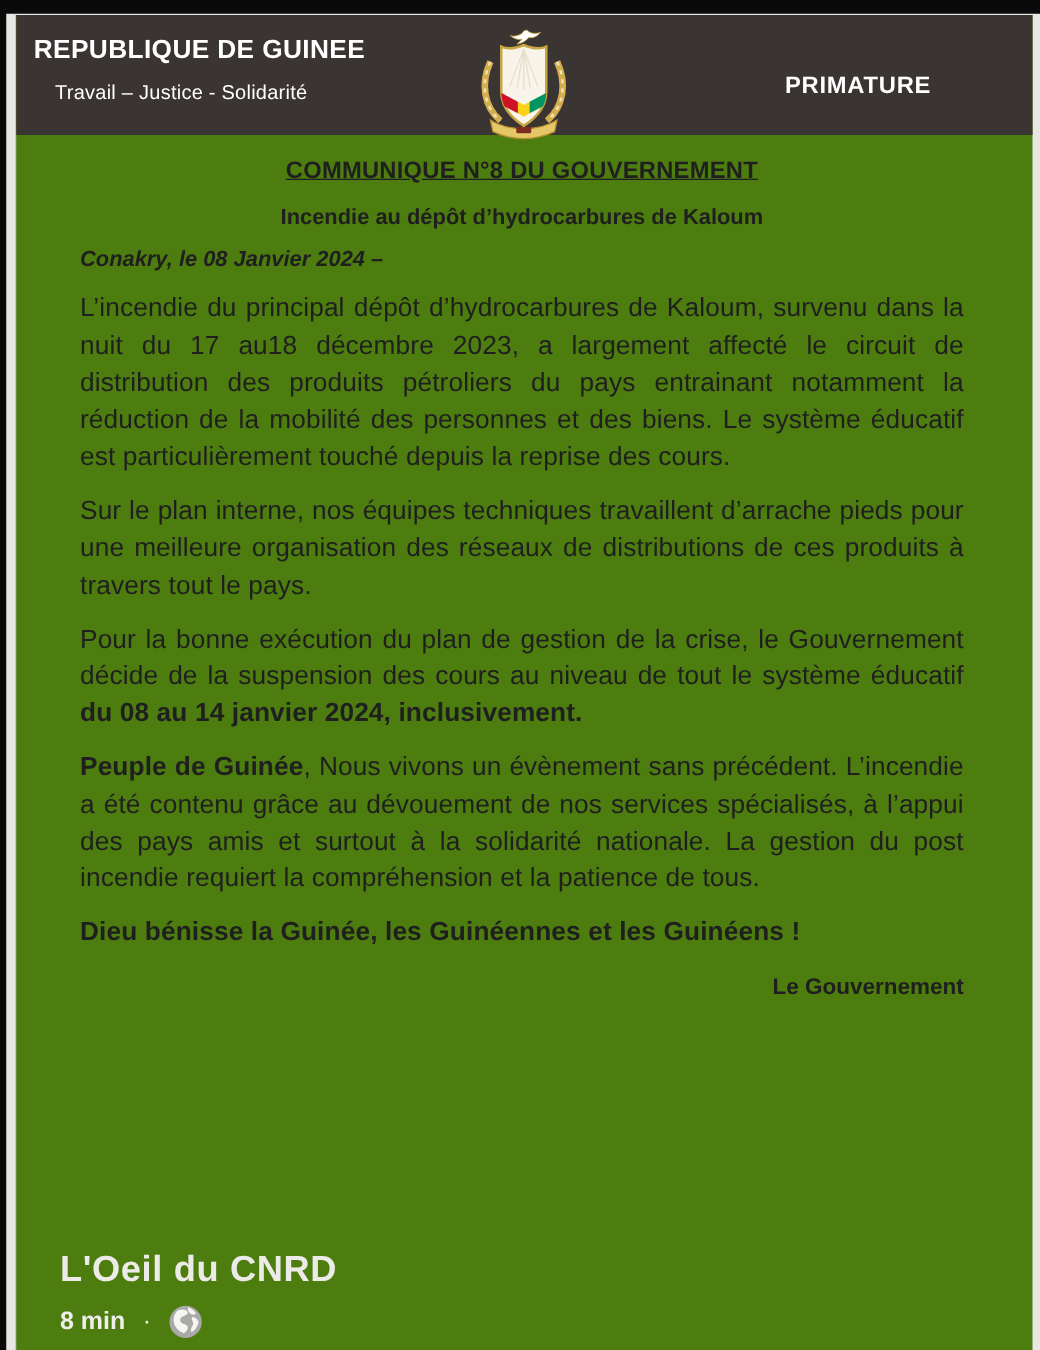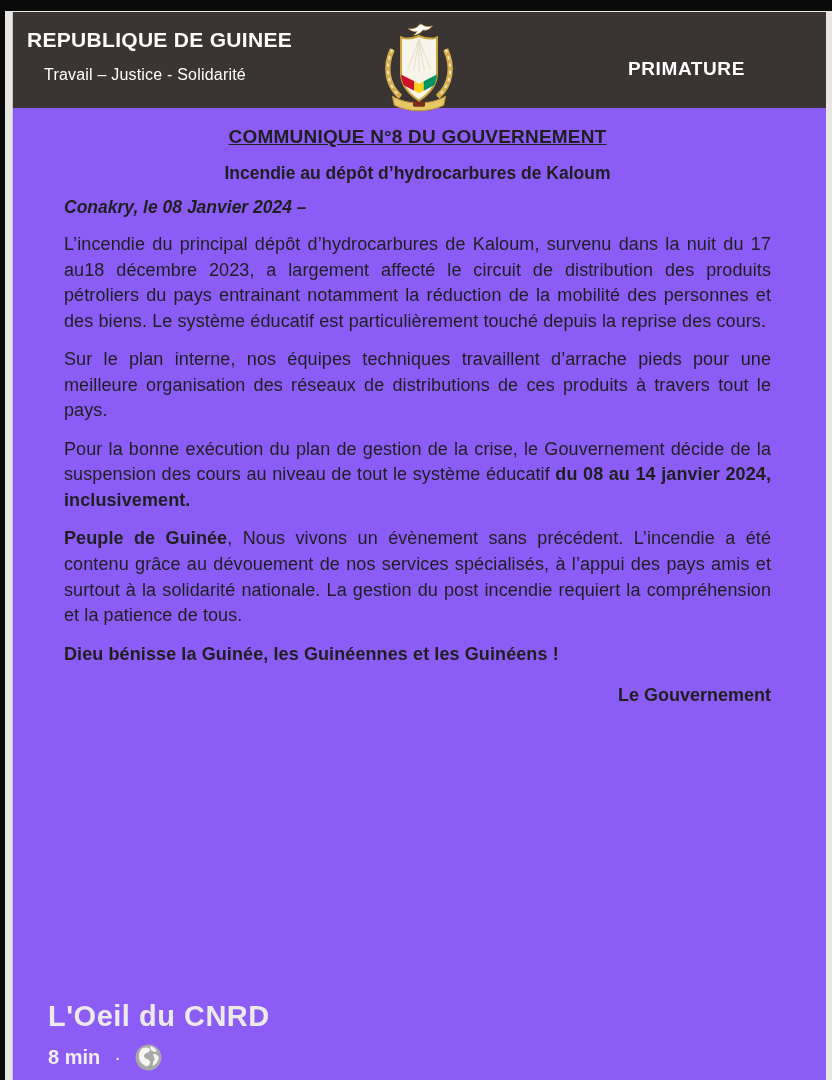--- a/index.html
+++ b/index.html
@@ -12,21 +12,21 @@
     overflow: hidden;
   }
   .photo-edge {
     position: absolute; left: 5px; top: 11px;
     width: 827px; height: 1069px;
     background: #e9e7e4;
   }
   .paper {
     position: absolute; left: 7px; top: 1px;
     width: 814px; height: 1068px;
-    background: #8b5cf6;
+    background: #4d7c0f;
     border-left: 1px solid #c9c7c4;
   }
   
   .letterhead {
     position: relative;
     width: 100%; height: 96px;
     background: #3a3433;
     color: #ffffff;
   }
   .republic {
@@ -61,21 +61,21 @@
   .subtitle {
     text-align: center;
     font-size: 17.5px; font-weight: bold;
     margin: 0 0 13px 0;
   }
   .dateline {
     font-size: 17.5px; font-weight: bold; font-style: italic;
     margin: 0 0 14px 0;
   }
   .para {
-    font-size: 18px;
+    font-size: 21px;
     line-height: 1.42;
     text-align: justify;
     letter-spacing: 0.1px;
     margin: 0 0 13px 0;
   }
   .para .b { font-weight: bold; }
   .signature {
     text-align: right;
     font-size: 18px; font-weight: bold;
     margin: 18px 0 0 0;

